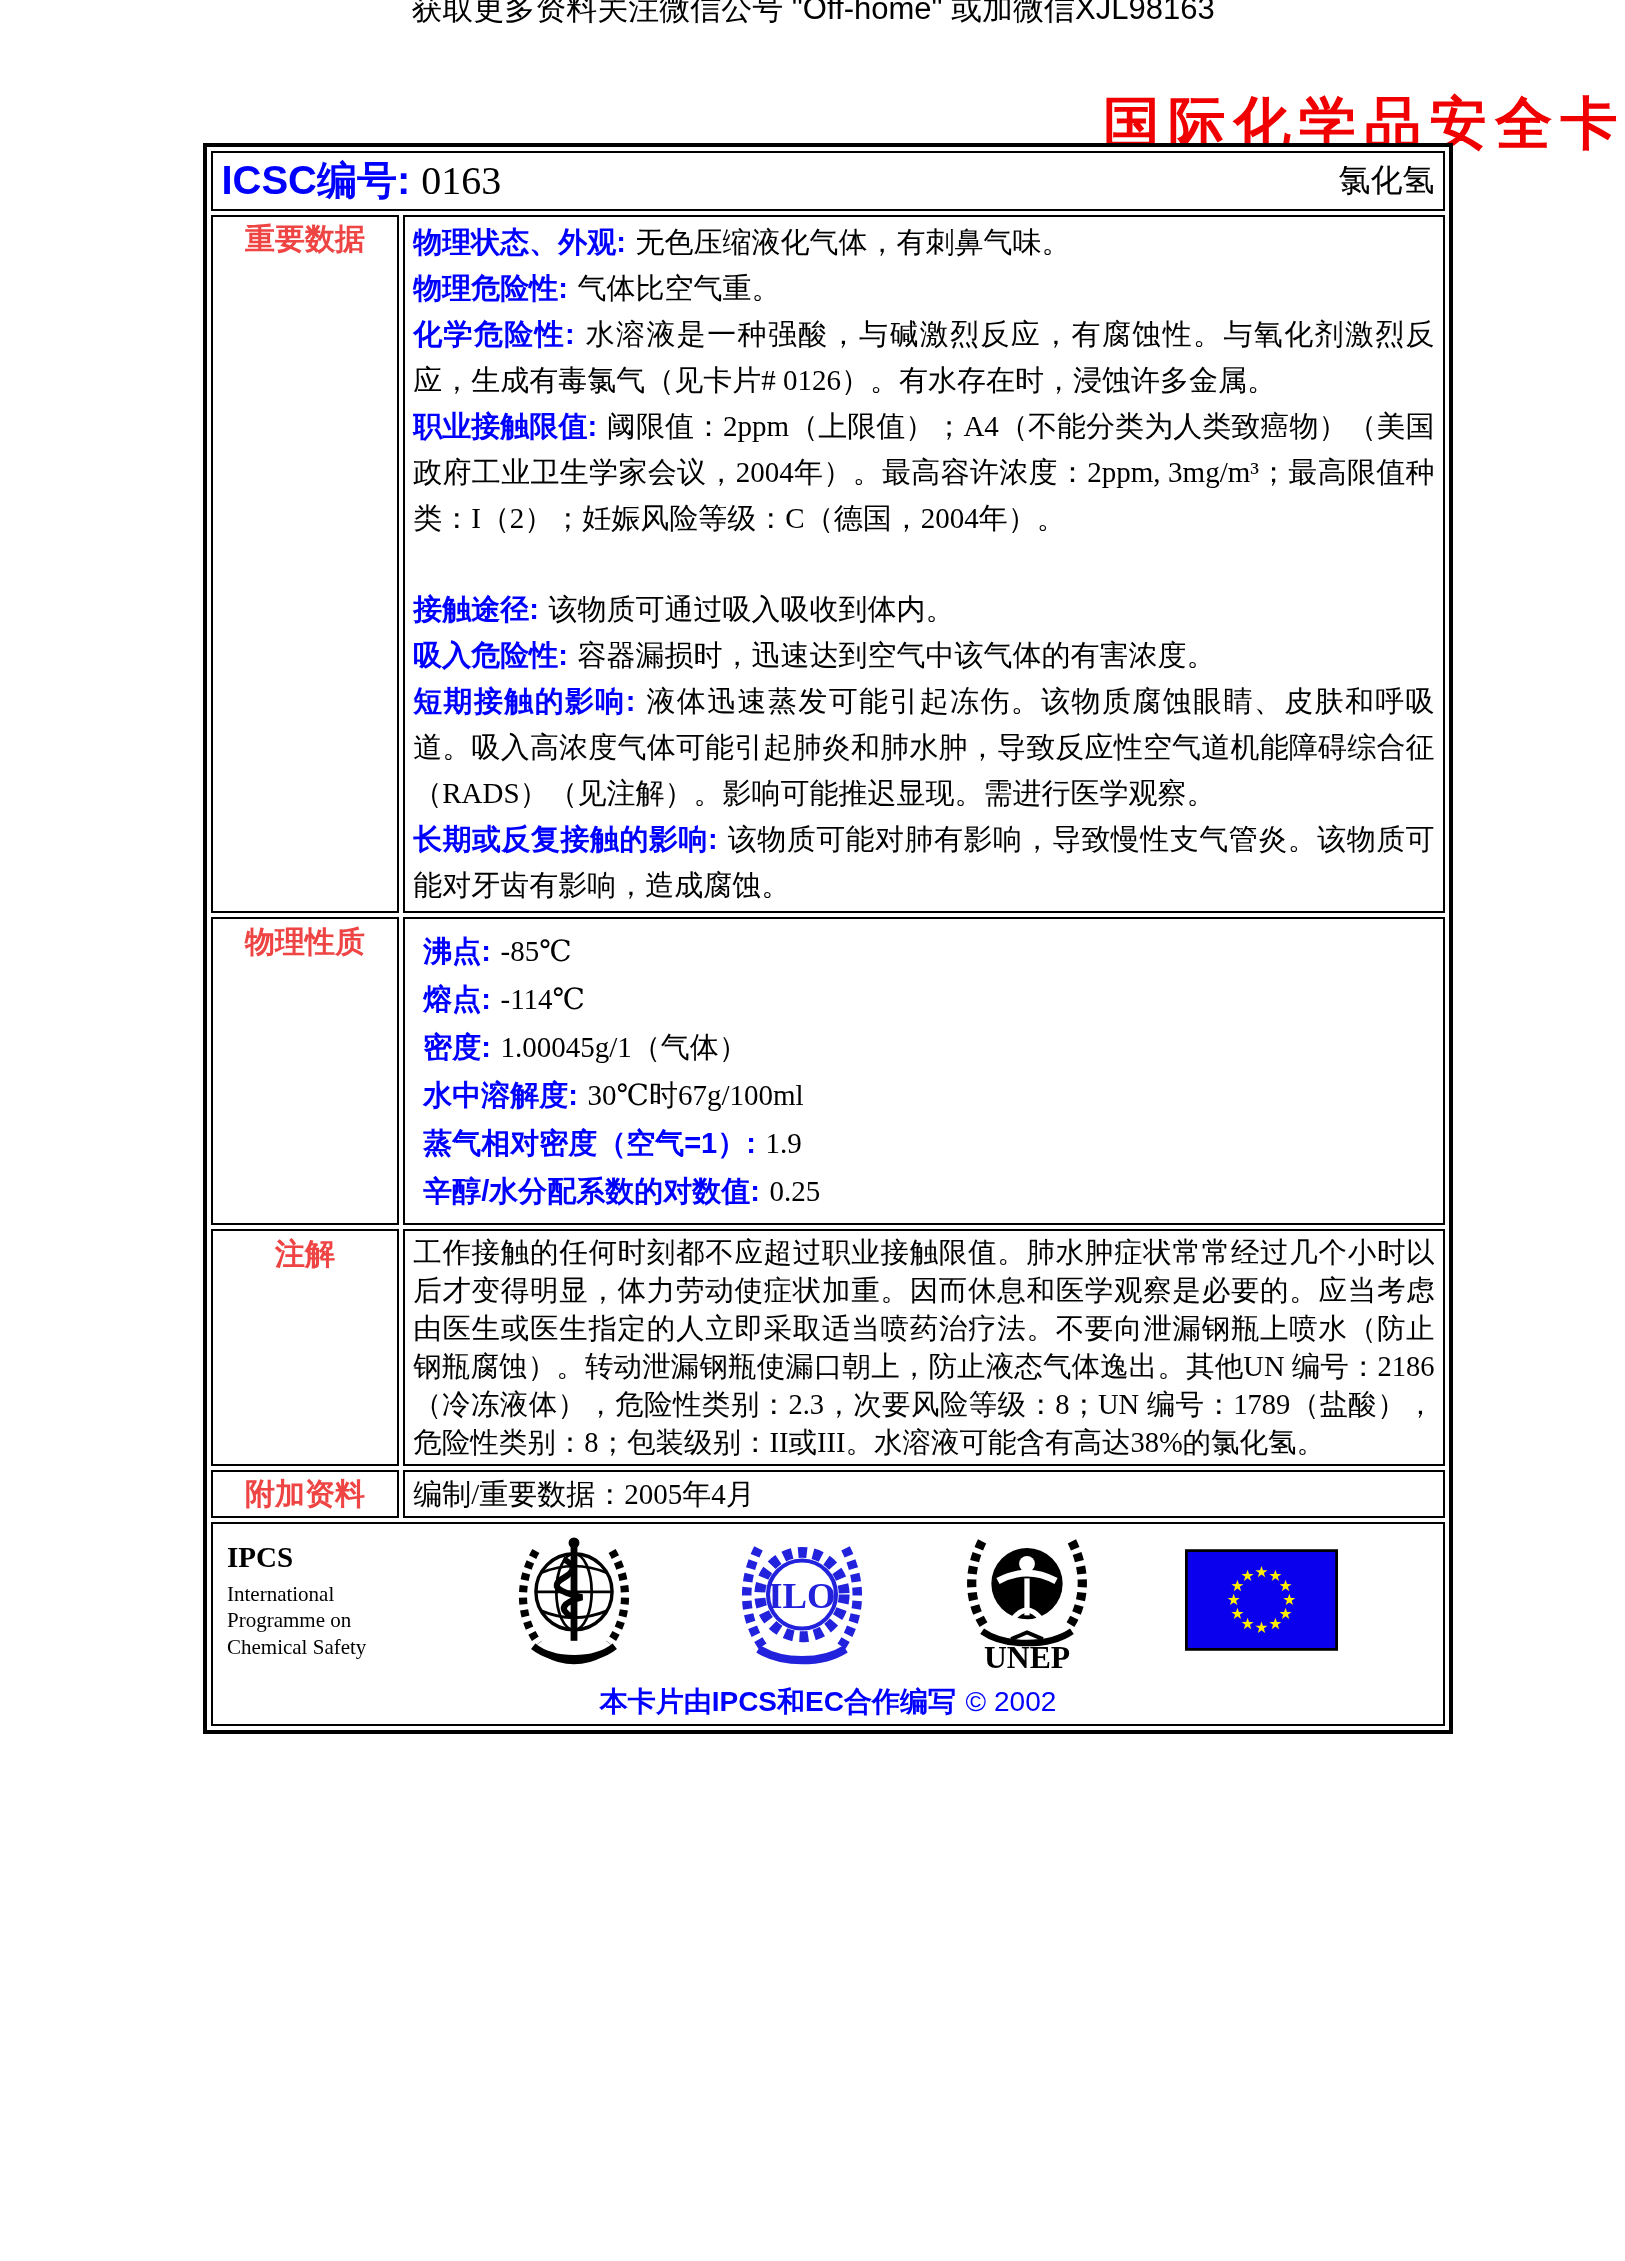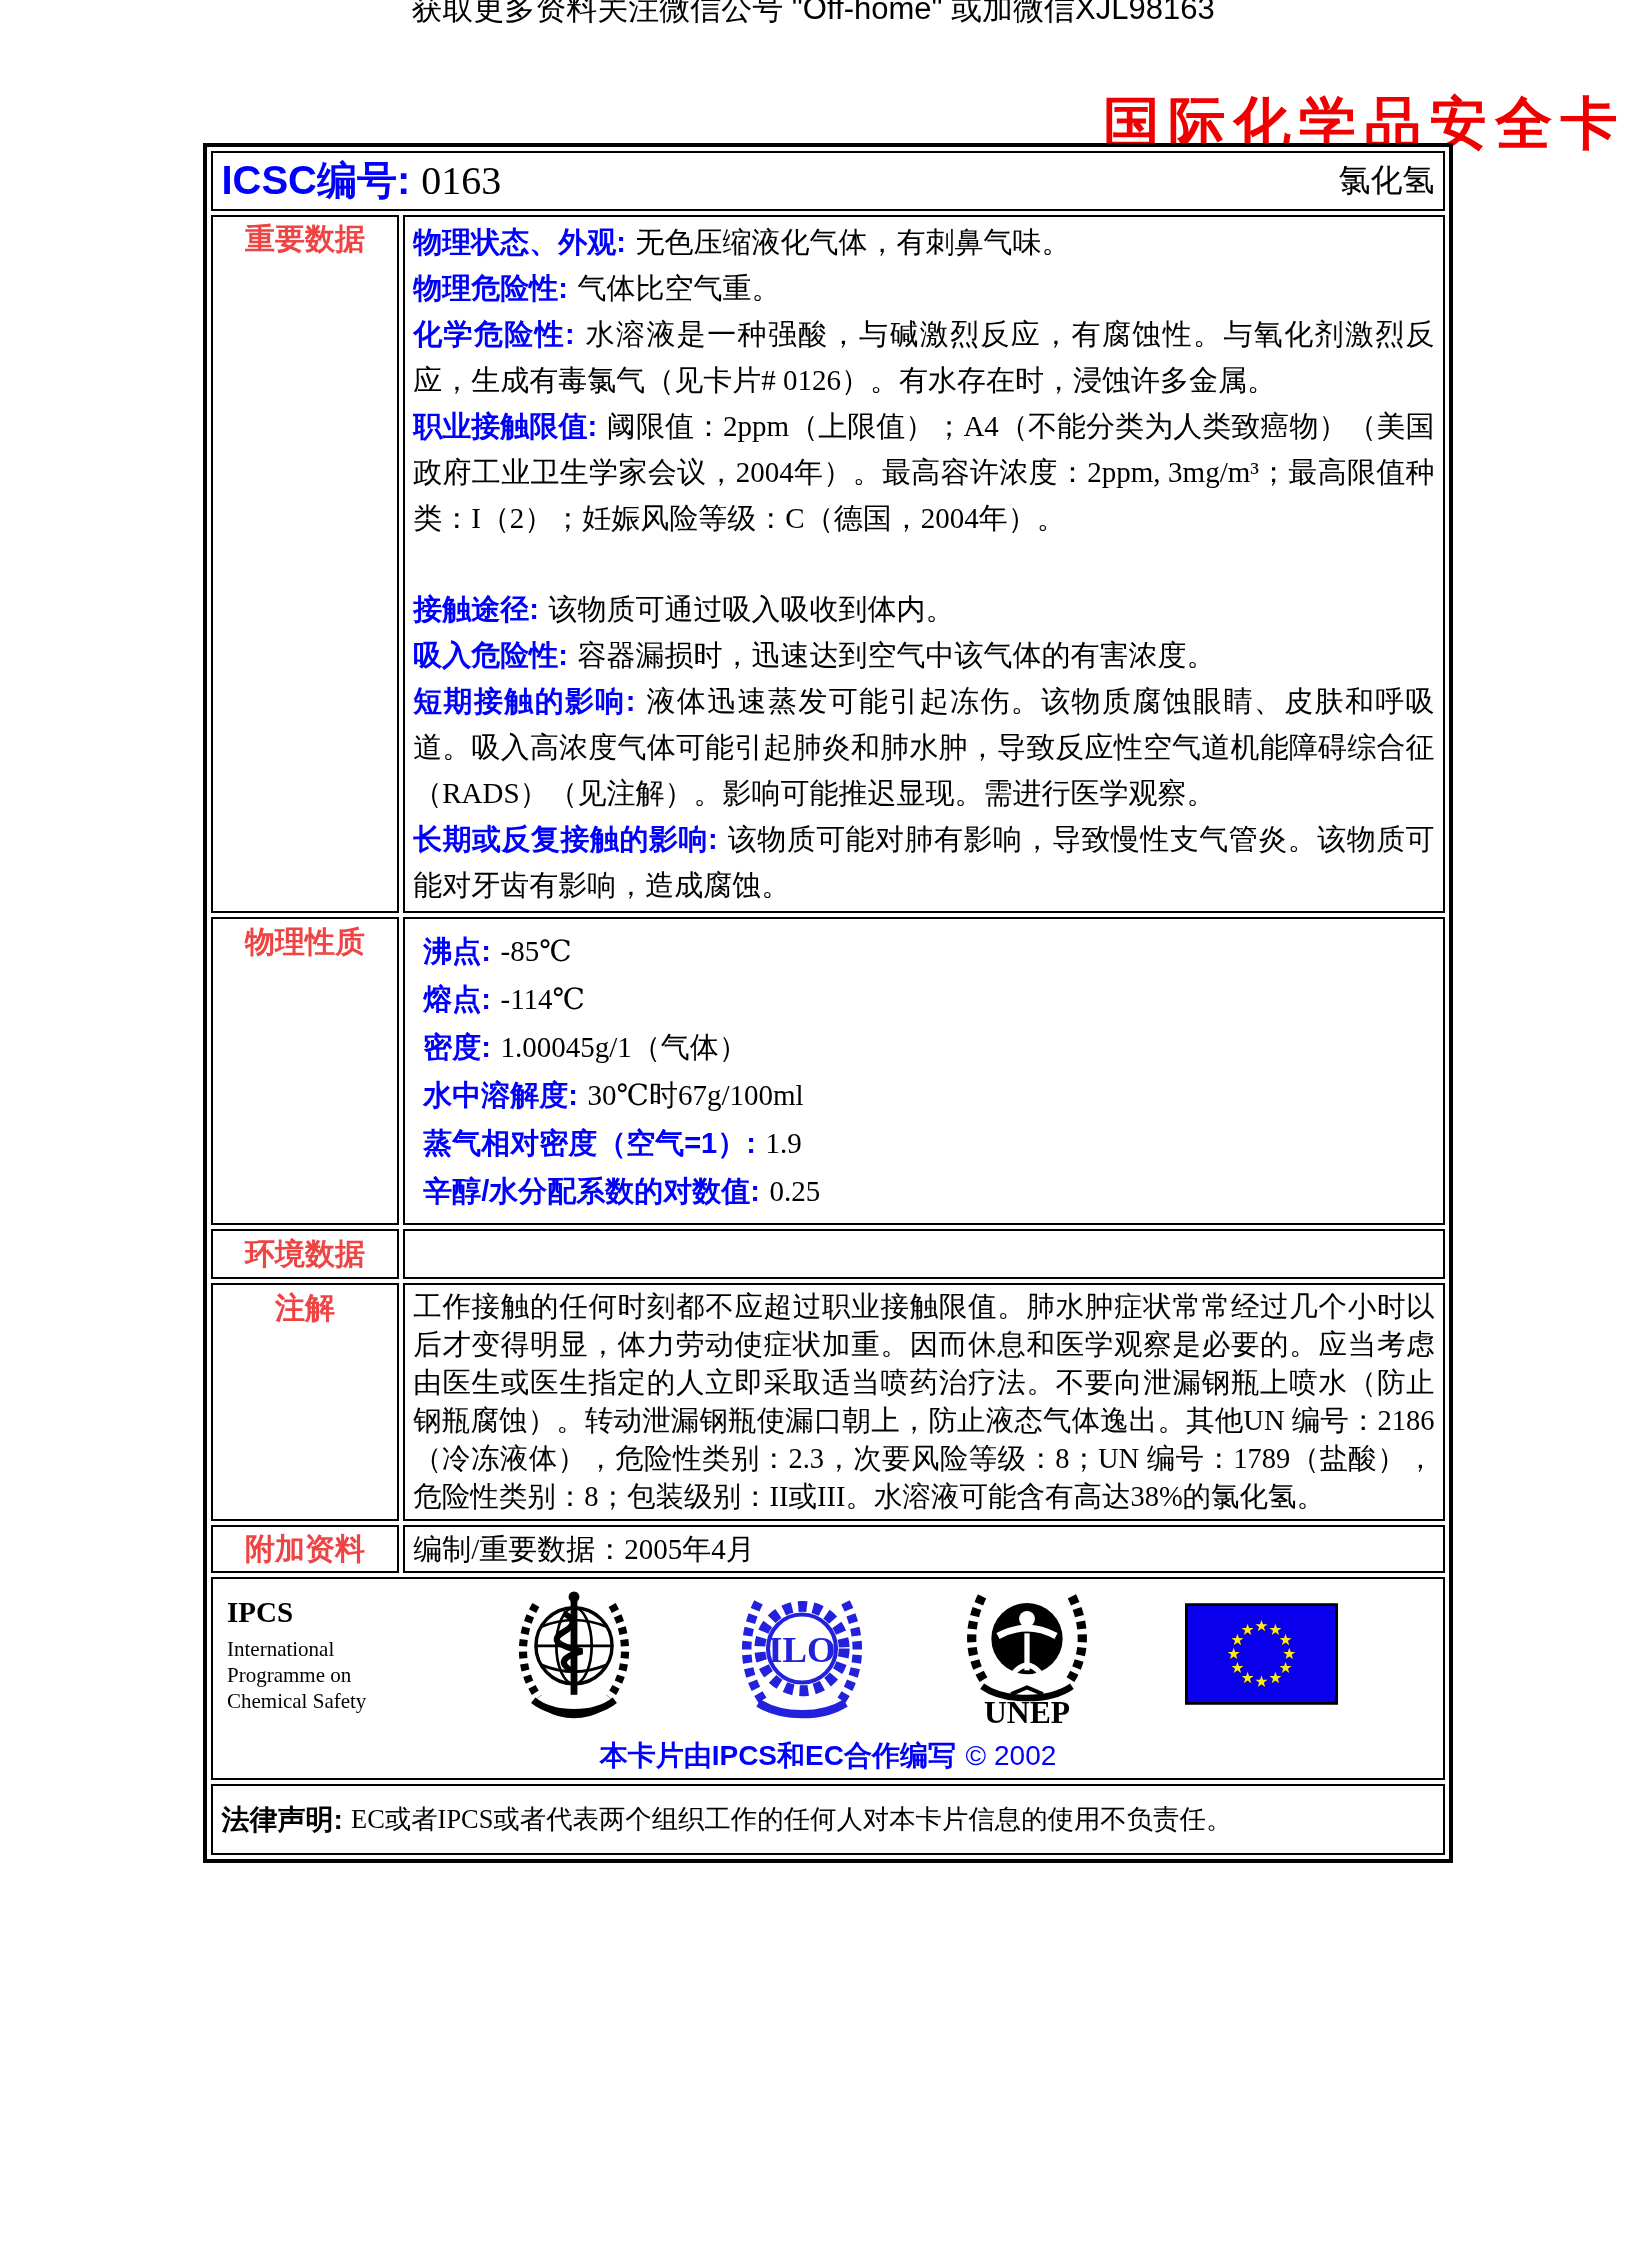--- a/index.html
+++ b/index.html
@@ -144,26 +144,20 @@
       <td class="phys">
         <p><span class="inlbl">沸点:</span><span>-85℃</span></p>
         <p><span class="inlbl">熔点:</span><span>-114℃</span></p>
         <p><span class="inlbl">密度:</span><span>1.00045g/1（气体）</span></p>
         <p><span class="inlbl">水中溶解度:</span><span>30℃时67g/100ml</span></p>
         <p><span class="inlbl">蒸气相对密度（空气=1）:</span><span>1.9</span></p>
         <p><span class="inlbl">辛醇/水分配系数的对数值:</span><span>0.25</span></p>
       </td>
     </tr>
 
-    <tr>
-      <td class="lblcol envcell">
-        <span class="seclabel">环境数据</span>
-      </td>
-      <td class="envcell"></td>
-    </tr>
 
     <tr>
       <td class="lblcol">
         <span class="seclabel">注解</span>
       </td>
       <td class="notes">
         <p>工作接触的任何时刻都不应超过职业接触限值。肺水肿症状常常经过几个小时以后才变得明显，体力劳动使症状加重。因而休息和医学观察是必要的。应当考虑由医生或医生指定的人立即采取适当喷药治疗法。不要向泄漏钢瓶上喷水（防止钢瓶腐蚀）。转动泄漏钢瓶使漏口朝上，防止液态气体逸出。其他UN 编号：2186（冷冻液体），危险性类别：2.3，次要风险等级：8；UN 编号：1789（盐酸），危险性类别：8；包装级别：II或III。水溶液可能含有高达38%的氯化氢。</p>
       </td>
     </tr>
 
@@ -254,25 +248,17 @@
             </svg>
           </span>
         </div>
 
         <div class="caption-line">
           <span class="caption-main">本卡片由IPCS和EC合作编写</span><span class="caption-copy">© 2002</span>
         </div>
       </td>
     </tr>
 
-    <tr>
-      <td colspan="2" class="legal-cell">
-        <div class="legal-flex">
-          <span class="legal-lbl">法律声明:</span>
-          <span class="legal-txt">EC或者IPCS或者代表两个组织工作的任何人对本卡片信息的使用不负责任。</span>
-        </div>
-      </td>
-    </tr>
   </tbody>
     </table>
 
 </div>
 
 
 </body></html>

